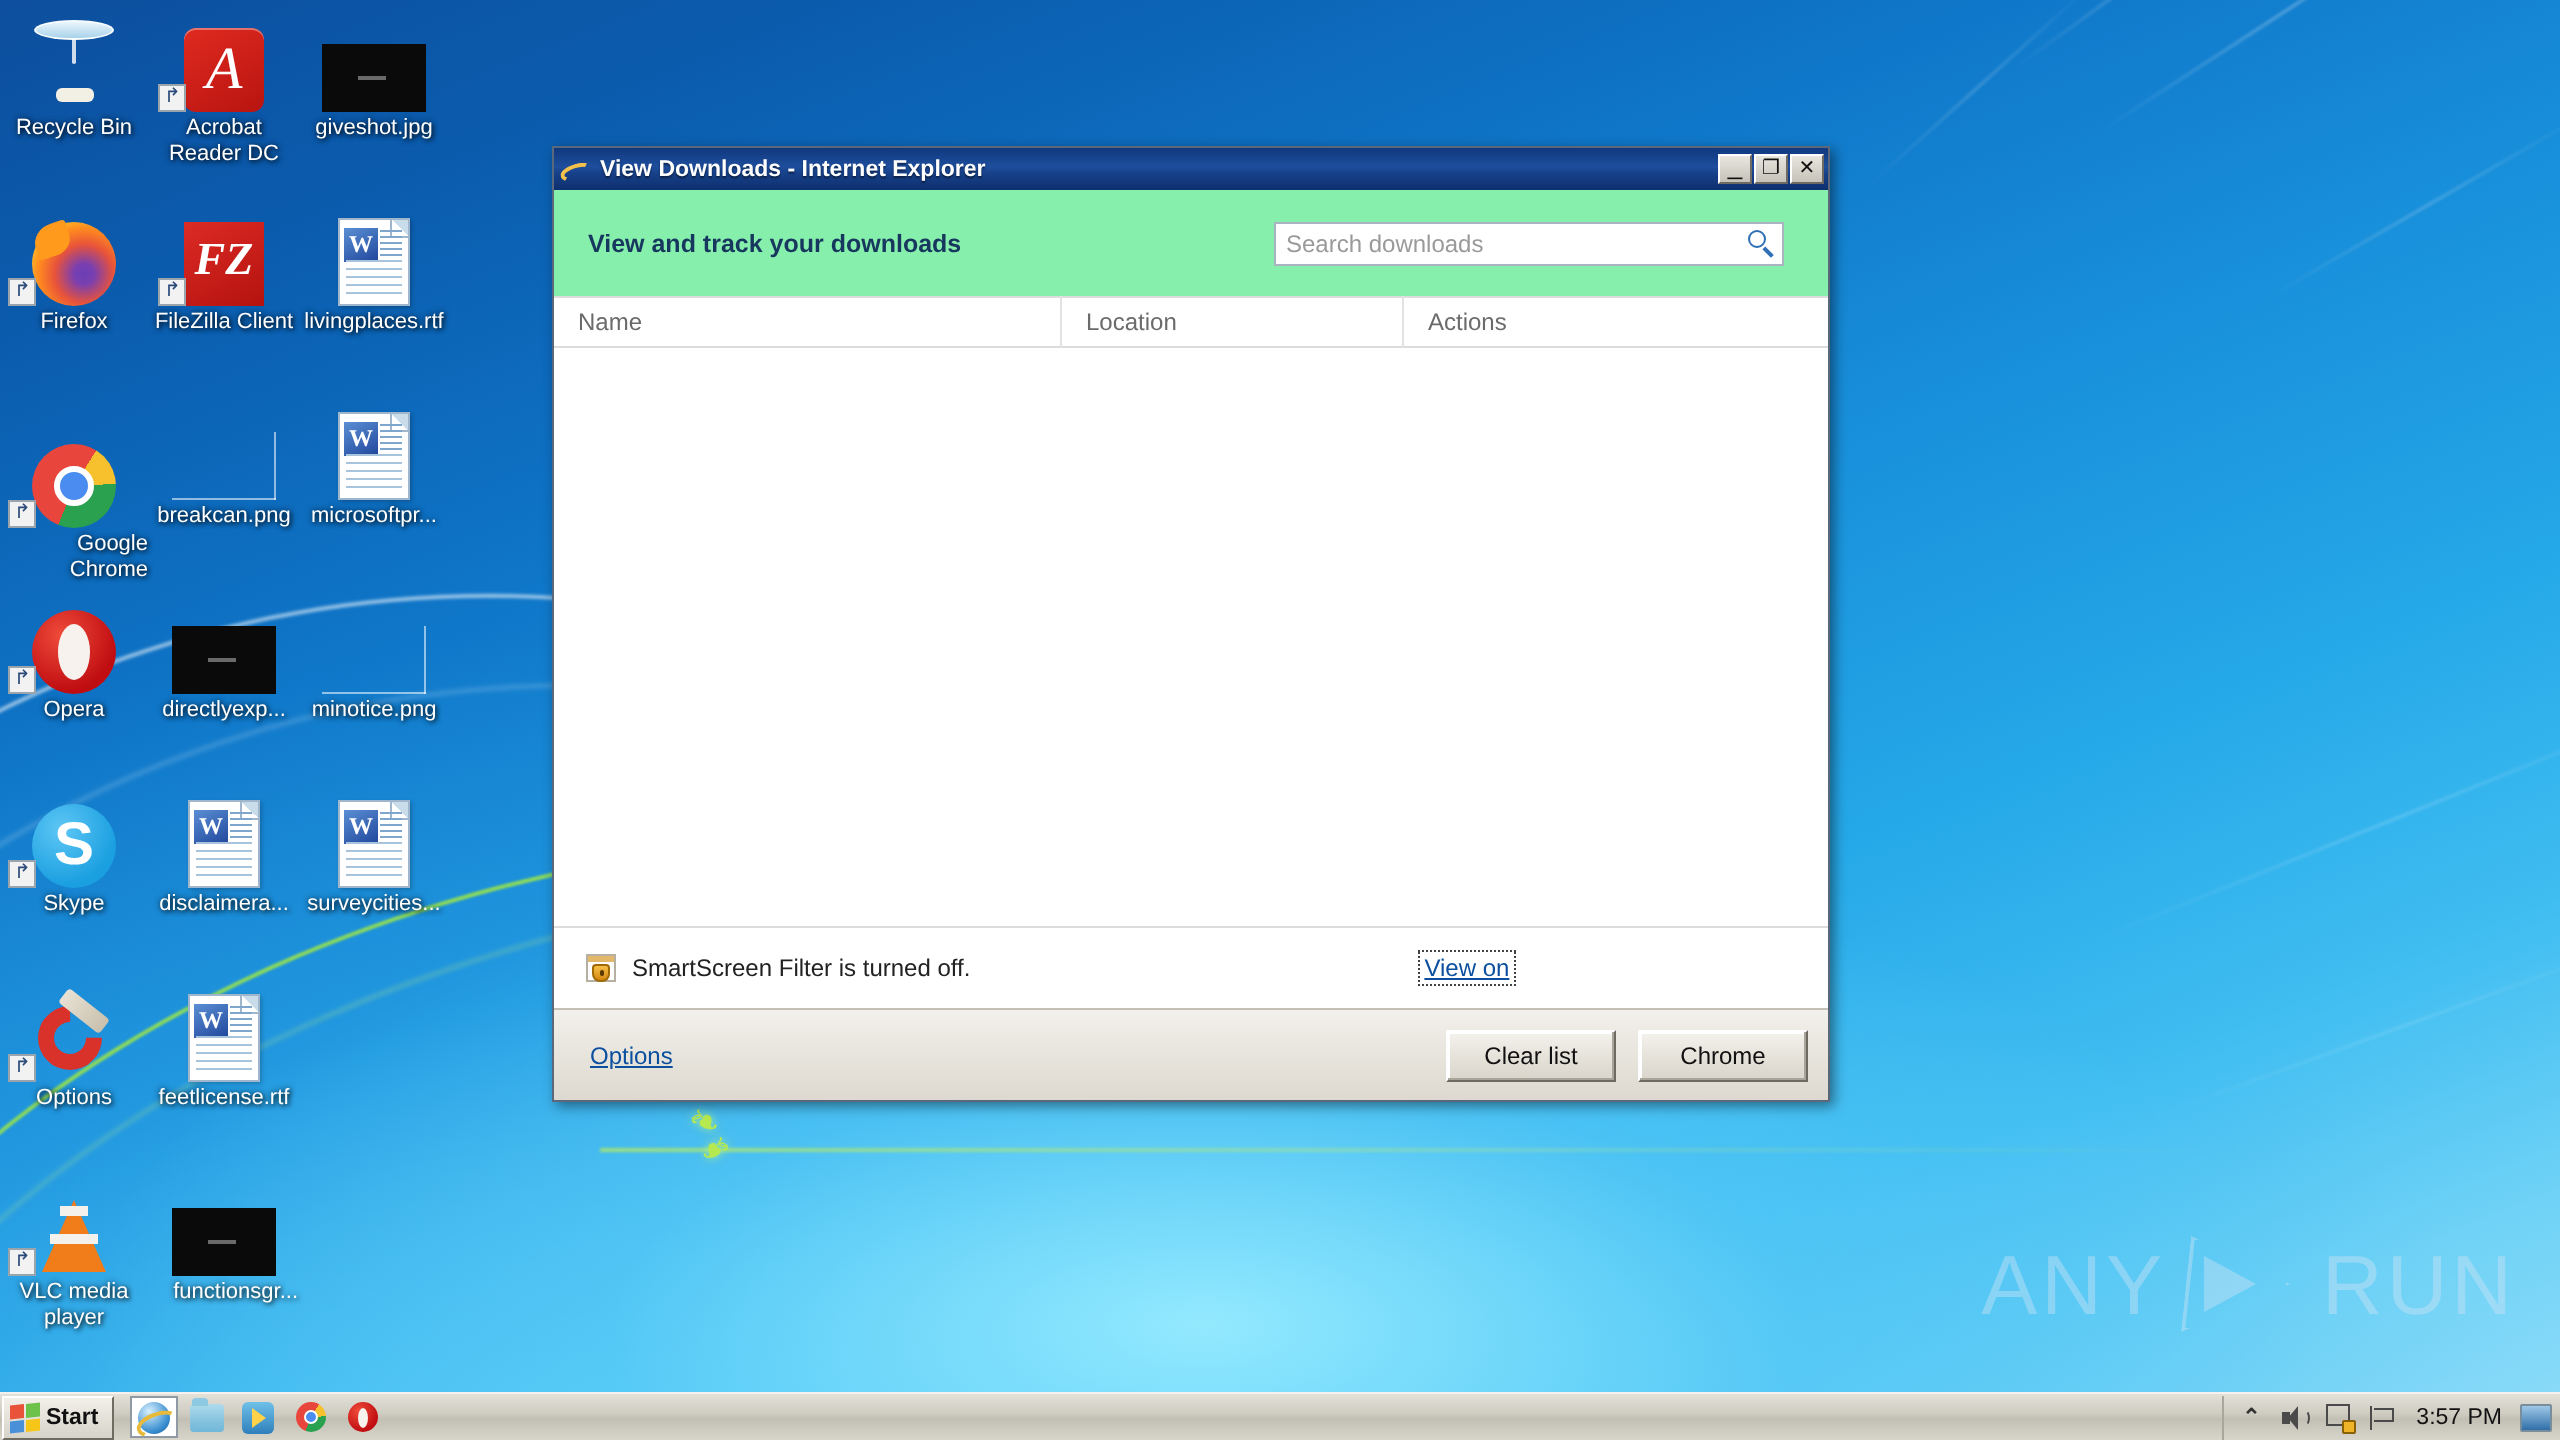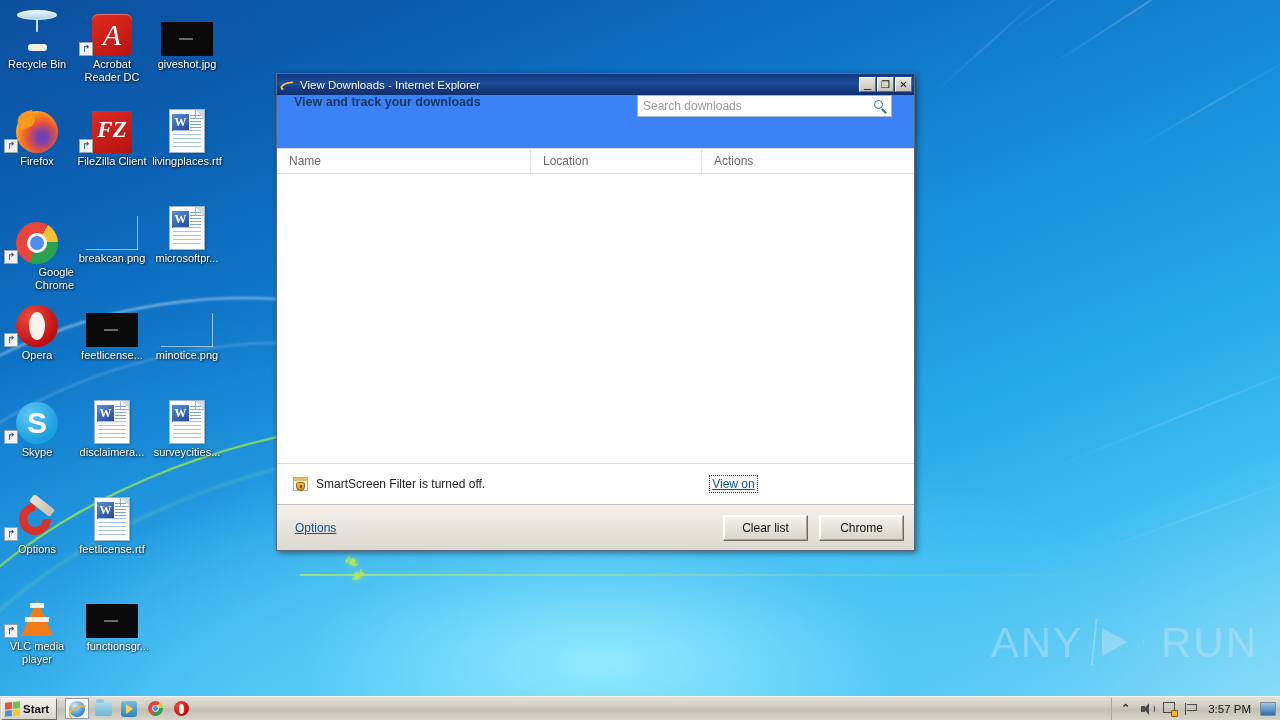--- a/index.html
+++ b/index.html
@@ -133,37 +133,37 @@
   #titlebar {
     height: 21px;
     background: linear-gradient(180deg, #10387e 0%, #1e4e9c 45%, #17418a 60%, #0e2f6e 100%);
     display: flex; align-items: center;
     padding: 0 2px 0 4px;
     user-select: none;
   }
   .ie-globe { width: 14px; height: 14px; margin-right: 5px; position: relative; flex: 0 0 auto; }
   .ie-globe .g { width: 14px; height: 14px; border-radius: 50%; background: radial-gradient(circle at 35% 32%, #bfe6fb, #3a8fd0 60%, #1c5e9e 100%); }
   .ie-globe .swoosh { position: absolute; left: -1px; top: 4px; width: 16px; height: 8px; border: 2px solid #f2c14b; border-radius: 50%; border-right-color: transparent; border-bottom-color: transparent; transform: rotate(-18deg); }
-  #title-text { color: #fff; font-size: 11.5px; font-weight: normal; flex: 1; white-space: nowrap; text-shadow: 0 1px 1px rgba(0,0,0,0.5); }
+  #title-text { color: #fff; font-size: 11.5px; font-weight: bold; flex: 1; white-space: nowrap; text-shadow: 0 1px 1px rgba(0,0,0,0.5); }
   .win-btns { display: flex; gap: 1px; }
   .win-btn {
     width: 17px; height: 15px;
     background: linear-gradient(180deg,#e8e6df,#c6c2b8);
     border: 1px solid #fff; border-right-color: #6d6a63; border-bottom-color: #6d6a63;
     position: relative; cursor: pointer;
   }
   .win-btn span { position: absolute; left: 0; right: 0; top: 0; bottom: 0; font-size: 10px; color: #111; display: flex; align-items: center; justify-content: center; line-height: 1; }
   .win-btn.min span { align-items: flex-end; padding-bottom: 2px; font-size: 13px; }
 
   #ie-body { background: #fff; height: 455px; display: flex; flex-direction: column; }
   #ie-header {
     height: 53px;
-    display: flex; align-items: flex-start; justify-content: space-between;
+    display: flex; align-items: center; justify-content: space-between;
     padding: 0 22px 0 17px;
-    background: #3b82f6;
+    background: #86efac;
   }
   #header-title { font-size: 12.5px; font-weight: bold; color: #17375e; }
   #search-wrap {
     width: 255px; height: 22px;
     border: 1px solid #a8b4c0;
     display: flex; align-items: center;
     padding: 0 3px 0 5px;
     background: #fff;
   }
   #search-input {
@@ -407,21 +407,21 @@
           <span class="shortcut-badge"></span>
         </div>
         <div class="icon-label">Opera</div>
       </div>
       <div class="icon-cell" style="left: 75px; top: 291px;">
         <div class="icon-art">
           <span class="art-black">
             <span class="dash"></span>
           </span>
         </div>
-        <div class="icon-label">feetlicense...</div>
+        <div class="icon-label">directlyexp...</div>
       </div>
       <div class="icon-cell" style="left: 150px; top: 291px;">
         <div class="icon-art">
           <span class="art-faint"></span>
         </div>
         <div class="icon-label">minotice.png</div>
       </div>
       <div class="icon-cell" style="left: 0px; top: 388px;">
         <div class="icon-art">
           <span class="art-skype"></span>

